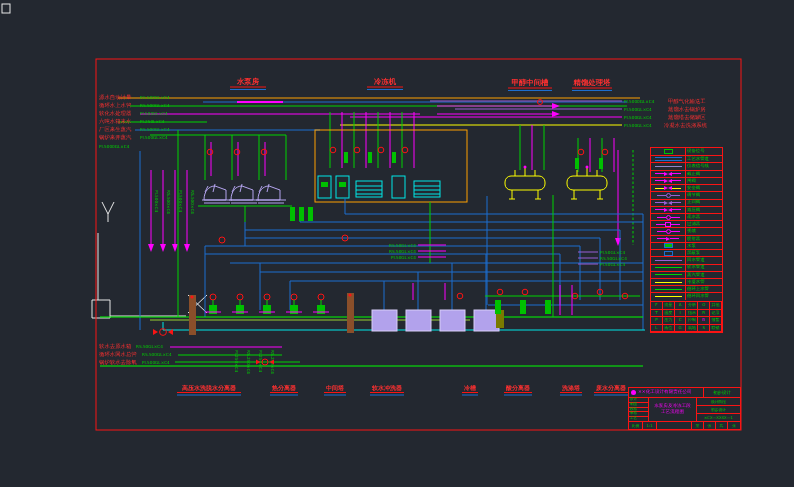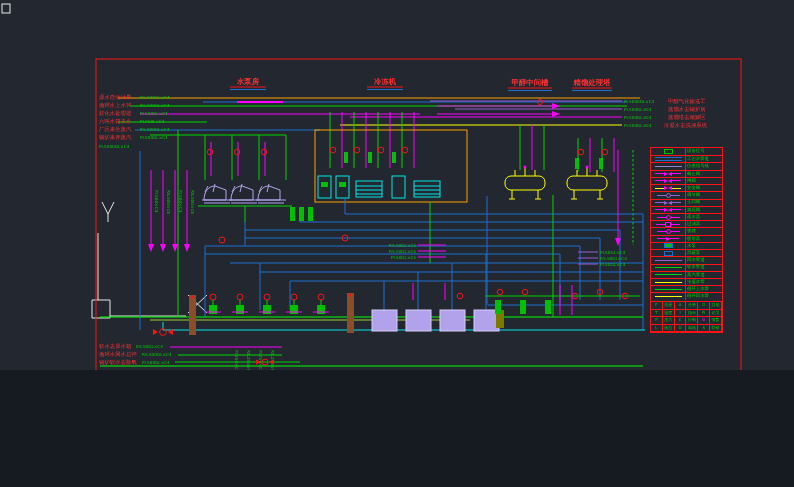--- a/index.html
+++ b/index.html
@@ -1,16 +1,16 @@
 <!DOCTYPE html>
 <html><head>
 <meta charset="utf-8">
 <style>
   html,body{margin:0;padding:0;background:#161b22;}
-  .stage{position:relative;width:794px;height:370px;background:#232830;overflow:hidden;
+  .stage{position:relative;width:794px;height:487px;background:#232830;overflow:hidden;
          font-family:"DejaVu Sans",sans-serif;}
   svg text{stroke:none;font-family:"DejaVu Sans",sans-serif;}
   svg .ln{fill:none;stroke-width:1;}
   .g{stroke:#00d400}.gb{stroke:#00ff00}.m{stroke:#ff00ff}.r{stroke:#fa1414}.c{stroke:#00e8e8}
   .b{stroke:#1c6ed0}.y{stroke:#ffff00}.o{stroke:#ffa000}.p{stroke:#9a5fd6}.lav{stroke:#b4a4ee}.w{stroke:#e8e8e8}.yg{stroke:#9acd32}
   .fm{fill:#ff00ff;stroke:none}.fg{fill:#00c000;stroke:none}.fr{fill:#fa1414;stroke:none}
   .flav{fill:#b2a2ec;stroke:#d8cef8;stroke-width:1}.fbr{fill:#8a4f2a;stroke:none}.fol{fill:#7a7a00;stroke:none}
   .tg{fill:#00d400}.tr{fill:#ff3030}
   .t4{font-size:4.2px}.t5{font-size:5.4px}.t6{font-size:6px;font-weight:bold}
   .t7{font-size:7.4px;font-weight:bold}

